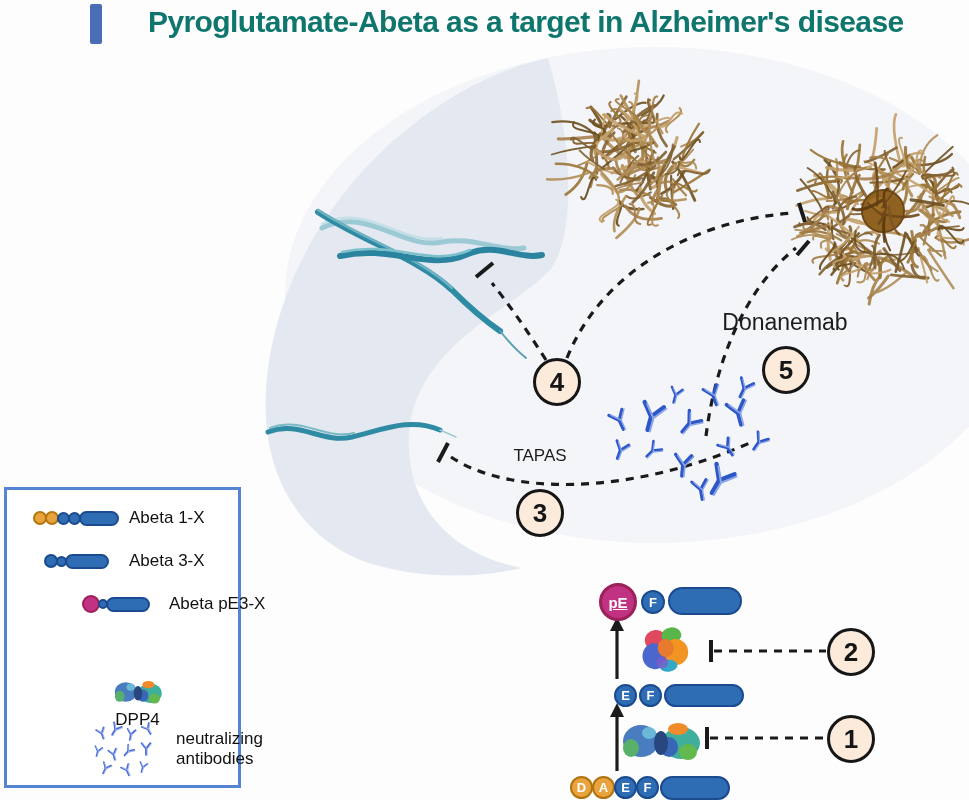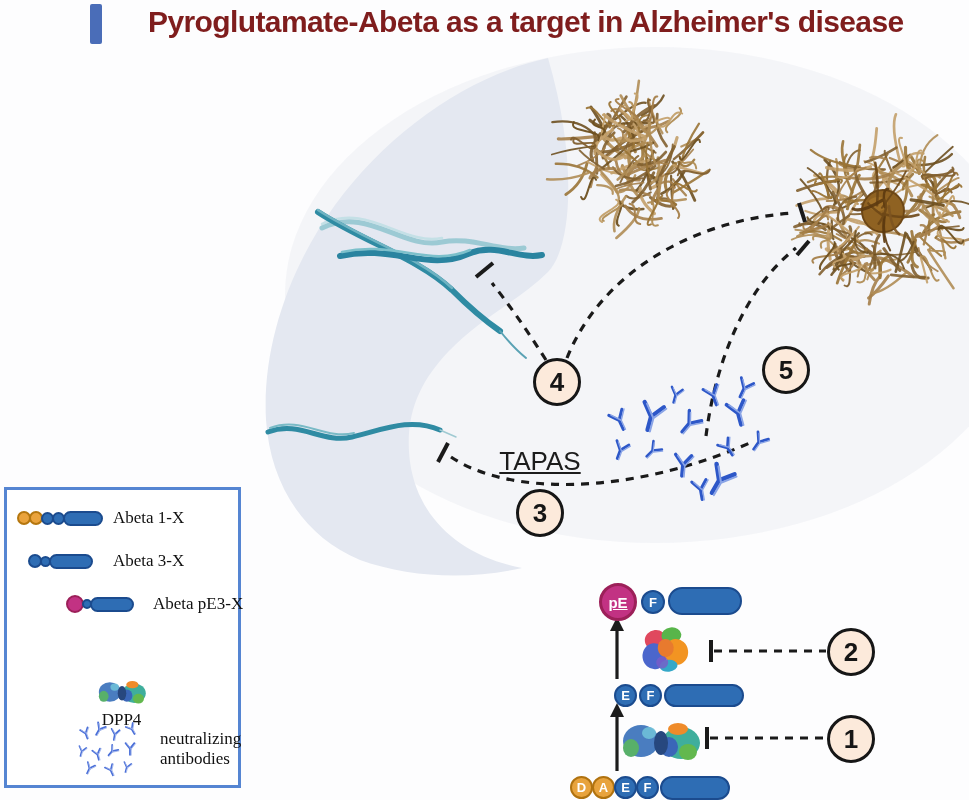--- a/index.html
+++ b/index.html
@@ -1,23 +1,23 @@
 <!DOCTYPE html>
 <html><head>
 <meta charset="utf-8">
 <style>
   html,body{margin:0;padding:0;}
   body{width:969px;height:800px;background:#fdfdfe;font-family:"Liberation Sans",sans-serif;overflow:hidden;}
   .stage{position:absolute;left:0;top:0;width:969px;height:800px;}
   #art{position:absolute;left:0;top:0;}
   .accent-bar{position:absolute;left:90px;top:4px;width:12px;height:40px;background:#4a6db8;border-radius:2px;}
-  .title{position:absolute;left:148px;top:5px;font-size:30px;font-weight:bold;color:#7f1d1d;letter-spacing:-0.6px;white-space:nowrap;}
+  .title{position:absolute;left:148px;top:5px;font-size:30px;font-weight:bold;color:#0f766e;letter-spacing:-0.6px;white-space:nowrap;}
   
   .legend{position:absolute;left:4px;top:487px;width:237px;height:301px;background:#ffffff;border:3px solid #5585d2;box-sizing:border-box;}
-  .lrow{position:absolute;left:0;width:229px;display:flex;align-items:center;font-family:Liberation Serif, serif;}
+  .lrow{position:absolute;left:16px;width:229px;display:flex;align-items:center;}
   .licon{width:106px;display:flex;justify-content:center;align-items:center;}
   .llabel{font-size:17px;color:#111;line-height:1.15;}
   .chain{display:flex;align-items:center;}
   .cc{border-radius:50%;box-sizing:border-box;flex:none;}
   .cc.or{background:#eaa33c;border:2px solid #b5770f;}
   .cc.bl{background:#2e6db4;border:2px solid #1b4b8e;}
   .cc.mg{background:#c23283;border:2px solid #9c2059;}
   .cpill{border-radius:9px;background:#2e6db4;border:2px solid #1b4b8e;box-sizing:border-box;flex:none;}
   
   .step{position:absolute;width:48px;height:48px;border-radius:50%;background:#fceadb;border:3.5px solid #161616;box-sizing:border-box;display:flex;align-items:center;justify-content:center;font-size:26px;font-weight:600;color:#161616;}
@@ -548,21 +548,22 @@
   <div class="step" style="left:516px;top:489px;">
       <span>3</span>
     </div>
   <div class="step" style="left:533px;top:358px;">
       <span>4</span>
     </div>
   <div class="step" style="left:762px;top:346px;">
       <span>5</span>
     </div>
 
-  <div class="lbl" style="left:492px;top:446px;width:96px;font-size:26px;text-decoration:underline;">TAPAS</div>
+  <div class="lbl" style="left:492px;top:446px;width:96px;font-size:17px;">TAPAS</div>
+  <div class="lbl" style="left:712px;top:309px;width:146px;font-size:23px;">Donanemab</div>
 
   <div class="pep mg" style="left:599px;top:583px;width:38px;height:38px;font-size:15px;text-decoration:underline;">pE</div>
   <div class="pep bl" style="left:641px;top:590px;width:24px;height:24px;font-size:13px;">F</div>
   <div class="pill" style="left:668px;top:587px;width:74px;height:28px;"></div>
 
   <div class="pep bl" style="left:614px;top:684px;width:23px;height:23px;font-size:13px;">E</div>
   <div class="pep bl" style="left:639px;top:684px;width:23px;height:23px;font-size:13px;">F</div>
   <div class="pill" style="left:664px;top:684px;width:80px;height:23px;border-radius:12px;"></div>
 
   <div class="pep or" style="left:570px;top:776px;width:23px;height:23px;font-size:13px;">D</div>

